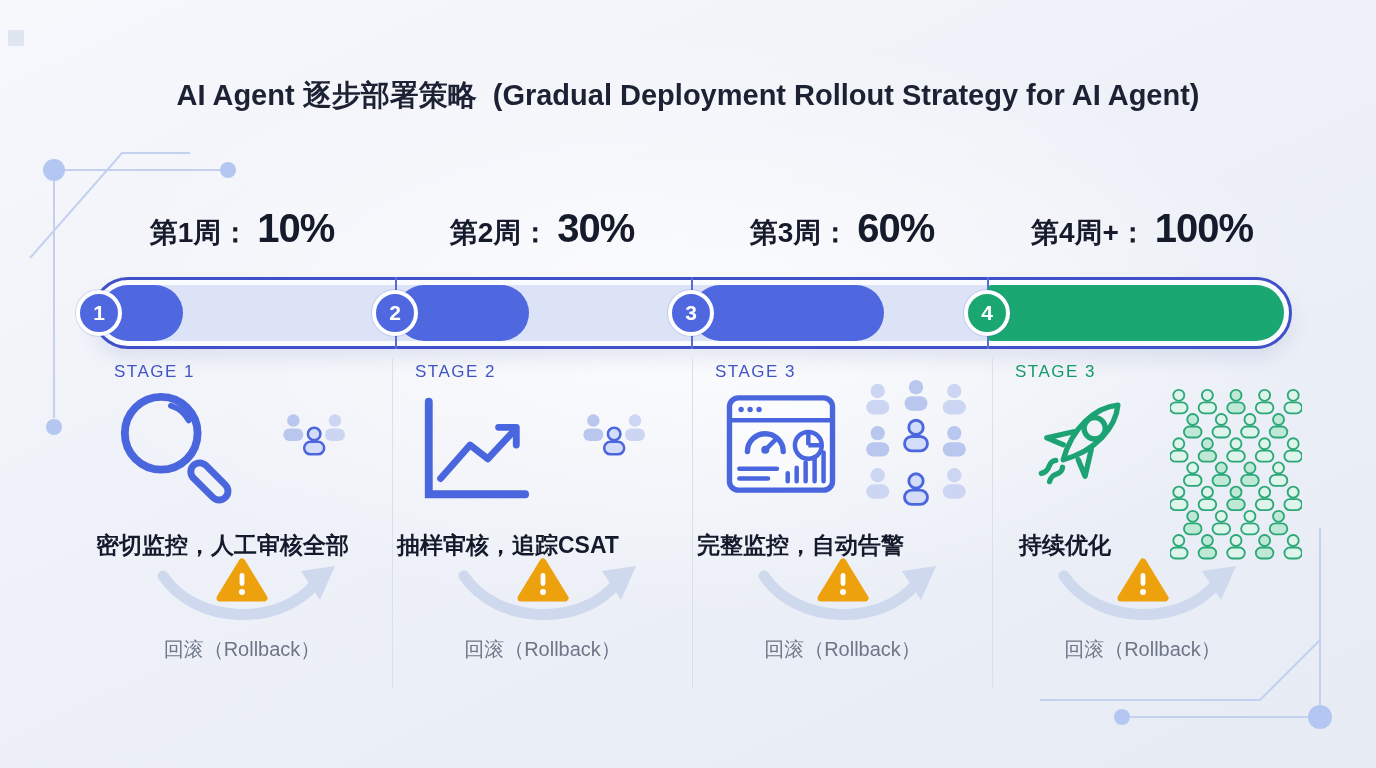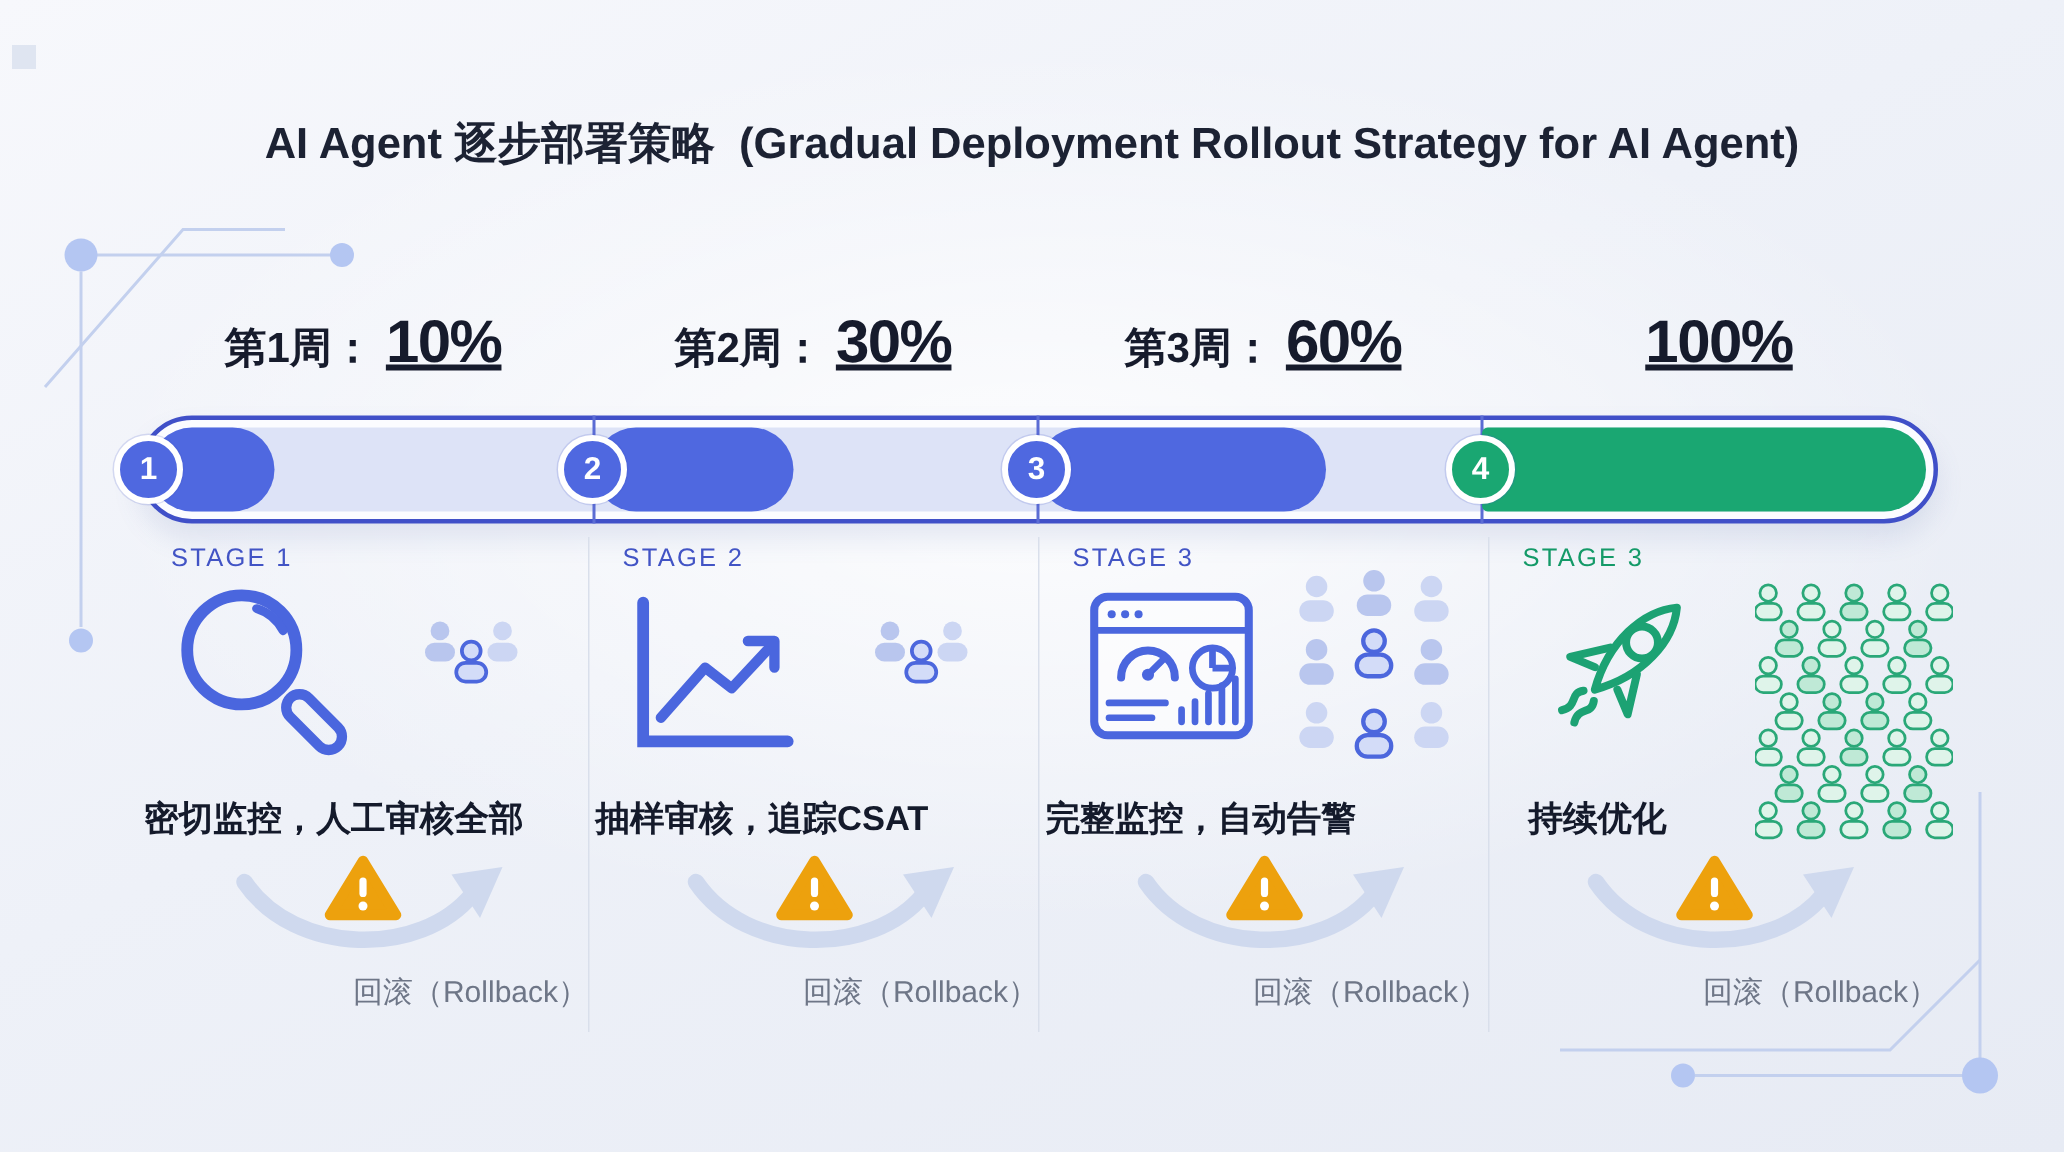--- a/index.html
+++ b/index.html
@@ -17,21 +17,21 @@
   .deco-tl{left:0;top:0;}
   .deco-br{right:0;bottom:0;}
   
   .title{position:absolute;left:0;top:76px;width:100%;text-align:center;font-size:29px;color:#1c2233;}
   .title .t-main{font-weight:700;}
   .title .t-sub{font-weight:700;margin-left:8px;}
   
   .week-row{position:absolute;left:92px;top:206px;width:1200px;display:grid;grid-template-columns:repeat(4,1fr);}
   .week-cell{display:flex;align-items:baseline;justify-content:center;}
   .week-label{font-size:28px;font-weight:700;}
-  .week-pct{font-size:40px;font-weight:800;margin-left:8px;letter-spacing:-1px;text-decoration:underline;}
+  .week-pct{font-size:40px;font-weight:800;margin-left:8px;letter-spacing:-1px;}
   
   .bar{position:absolute;left:92px;top:277px;width:1200px;height:72px;border:3px solid #4050c8;
        border-radius:40px;background:#fbfcff;box-sizing:border-box;
        box-shadow:0 10px 18px rgba(90,110,180,.14);}
   .bar-inner{position:absolute;left:5px;right:5px;top:5px;bottom:5px;display:flex;}
   .seg{flex:1;position:relative;background:#dde3f7;}
   .seg:first-child{border-radius:29px 0 0 29px;}
   .seg:last-child{border-radius:0 29px 29px 0;}
   .seg+.seg::before{content:"";position:absolute;left:-1px;top:-8px;bottom:-8px;width:2px;background:#5b6cd4;}
   .fill{position:absolute;left:0;top:0;bottom:0;border-radius:29px;background:#4f68e0;z-index:1;}
@@ -49,21 +49,21 @@
   .col.green-theme .stage-label{color:#149a68;}
   .big-icon{position:absolute;left:22px;top:30px;}
   .col3 .big-icon{left:32px;top:34px;}
   .col4 .big-icon{left:30px;top:24px;}
   .side-icon{position:absolute;right:42px;top:52px;}
   .crowd-icon{position:absolute;right:24px;top:22px;}
   .crowd-big{position:absolute;right:-10px;top:12px;}
   .desc{position:absolute;left:4px;top:172px;font-size:23px;font-weight:700;color:#141a2b;white-space:nowrap;}
   .col4 .desc{left:26px;}
   
-  .rollback{position:absolute;left:0;top:212px;width:100%;text-align:right;}
+  .rollback{position:absolute;left:0;top:200px;width:100%;text-align:center;}
   .arrow-wrap{position:relative;width:190px;height:76px;margin:0 auto;}
   .warn{position:absolute;left:50%;top:-2px;transform:translateX(-50%);}
   .rollback-text{margin-top:2px;font-size:20px;color:#6e7687;}
   
   .blue-stroke{stroke:#4a66de;fill:none;}
   .ppl-light{fill:#b9c6ee;}
   .ppl-lighter{fill:#ccd6f3;}
   .ppl-front{fill:#d3dcf8;stroke:#4c67dd;stroke-width:3;}
   .gp{fill:#dff4ea;stroke:#2aa878;stroke-width:2.5;}
   .gp2{fill:#bfe9d6;stroke:#2aa878;stroke-width:2.5;}
@@ -110,20 +110,21 @@
     </div>
     <div class="week-cell">
       <span class="week-label">第2周：</span>
       <span class="week-pct">30%</span>
     </div>
     <div class="week-cell">
       <span class="week-label">第3周：</span>
       <span class="week-pct">60%</span>
     </div>
     <div class="week-cell">
+      <span class="week-label">第4周+：</span>
       <span class="week-pct">100%</span>
     </div>
   </div>
 
   <div class="bar">
     <div class="bar-inner">
       <div class="seg">
         <div class="fill" style="width: 28%;"></div>
         <div class="num">1</div>
       </div>

